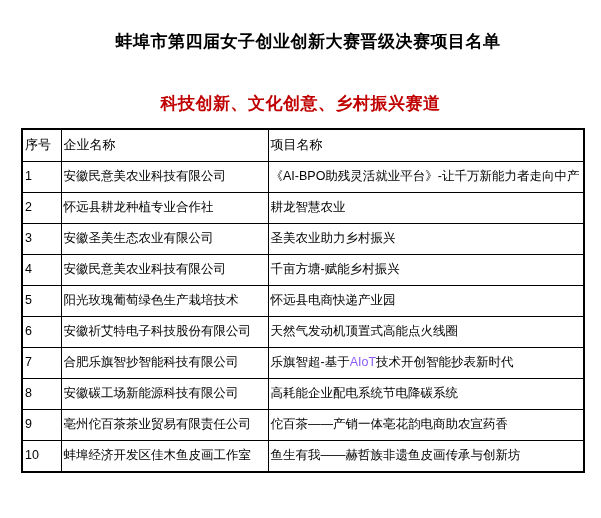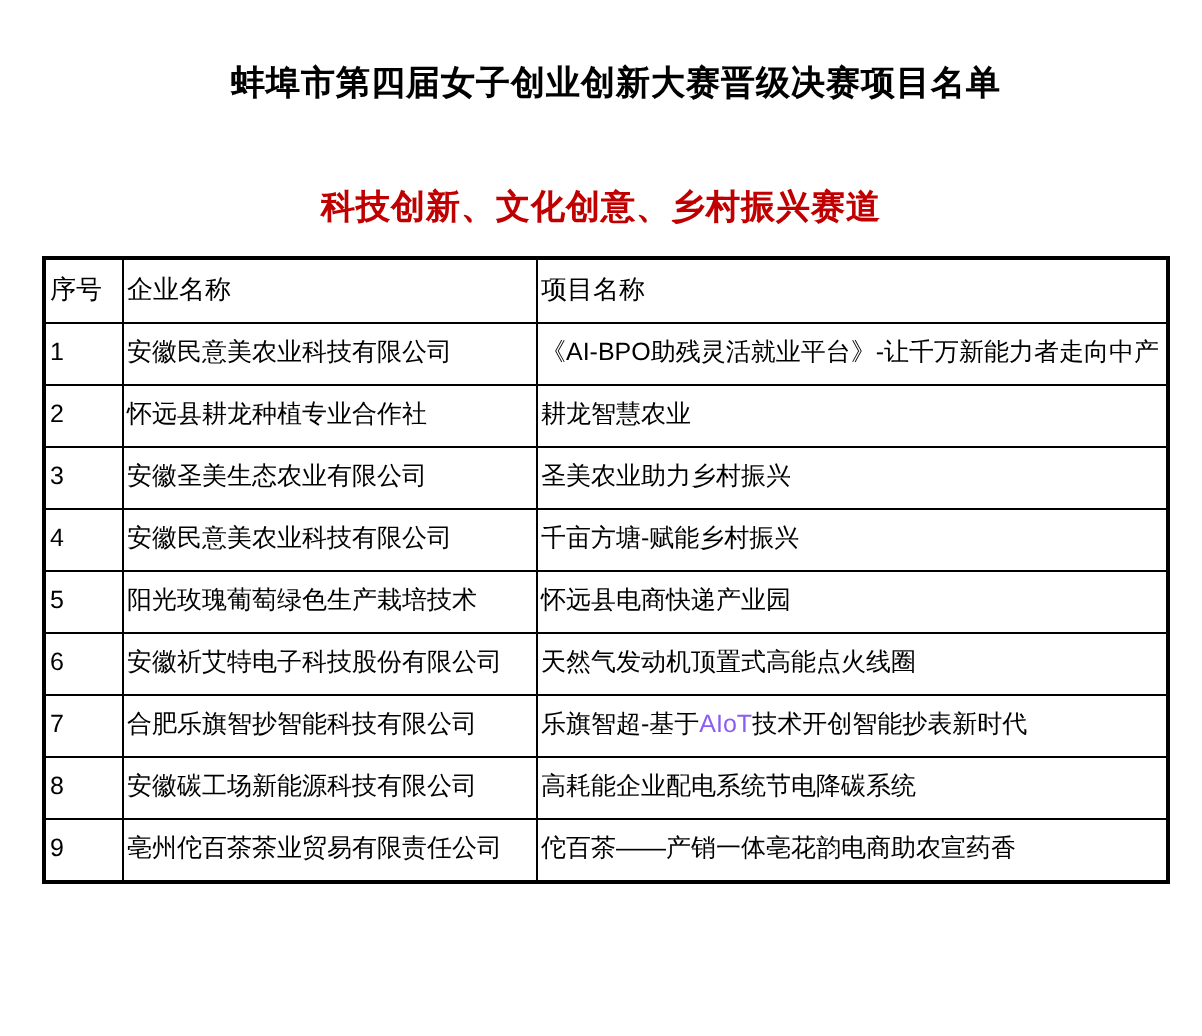--- a/index.html
+++ b/index.html
@@ -125,15 +125,20 @@
         <tr>
           <td>8</td>
           <td>安徽碳工场新能源科技有限公司</td>
           <td><span>高耗能企业配电系统节电降碳系统</span></td>
         </tr>
         <tr>
           <td>9</td>
           <td>亳州佗百茶茶业贸易有限责任公司</td>
           <td><span>佗百茶——产销一体亳花韵电商助农宣药香</span></td>
         </tr>
+        <tr>
+          <td>10</td>
+          <td>蚌埠经济开发区佳木鱼皮画工作室</td>
+          <td><span>鱼生有我——赫哲族非遗鱼皮画传承与创新坊</span></td>
+        </tr>
       </tbody>
   </table>
 </div>
 
 </body></html>

